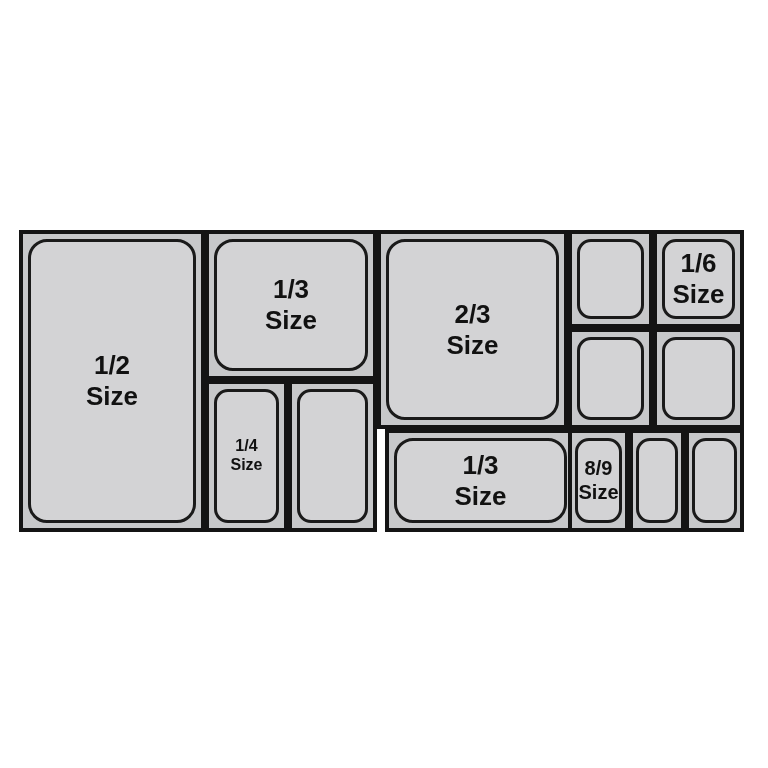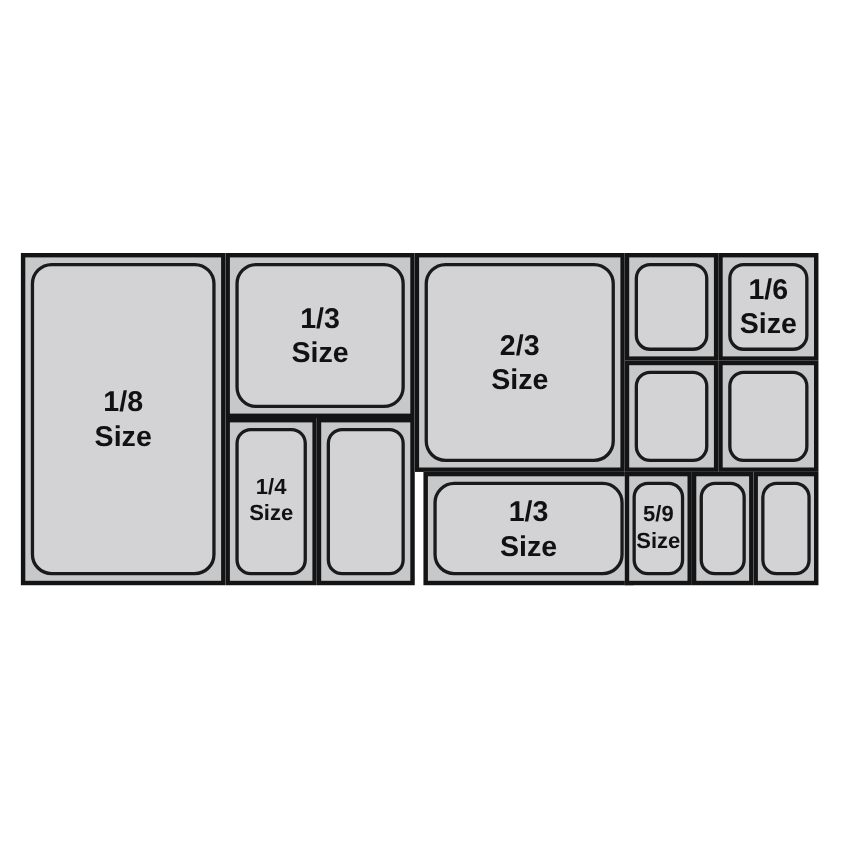--- a/index.html
+++ b/index.html
@@ -49,34 +49,34 @@
   .label {
     text-align: center;
     font-weight: 700;
     color: #111111;
     line-height: 1.18;
     font-size: 26px;
     letter-spacing: 0px;
     white-space: nowrap;
   }
   .label span { display: block; }
-  .label.md { font-size: 20px; }
+  .label.md { font-size: 16px; }
   .label.sm { font-size: 26px; }
   .label.xs { font-size: 20px; }
 </style>
 </head>
 <body>
 
 <div class="canvas">
   <div class="diagram">
 
     <div class="cell" style="left:0; top:0; width:186px; height:302px;">
       <div class="pan r-lg">
         <div class="label">
-          <span>1/8</span>
+          <span>1/2</span>
           <span>Size</span>
         </div>
       </div>
     </div>
 
     <div class="cell" style="left:186px; top:0; width:172px; height:150px;">
       <div class="pan r-lg">
         <div class="label">
           <span>1/3</span>
           <span>Size</span>
@@ -131,21 +131,21 @@
     <div class="cell" style="left:549px; top:98px; width:85px; height:101px;">
       <div class="pan"></div>
     </div>
     <div class="cell" style="left:634px; top:98px; width:91px; height:101px;">
       <div class="pan"></div>
     </div>
 
     <div class="cell" style="left:549px; top:199px; width:61px; height:103px;">
       <div class="pan narrow">
         <div class="label xs">
-          <span>5/9</span>
+          <span>8/9</span>
           <span>Size</span>
         </div>
       </div>
     </div>
 
     <div class="cell" style="left:610px; top:199px; width:56px; height:103px;">
       <div class="pan narrow"></div>
     </div>
     <div class="cell" style="left:666px; top:199px; width:59px; height:103px;">
       <div class="pan narrow"></div>

